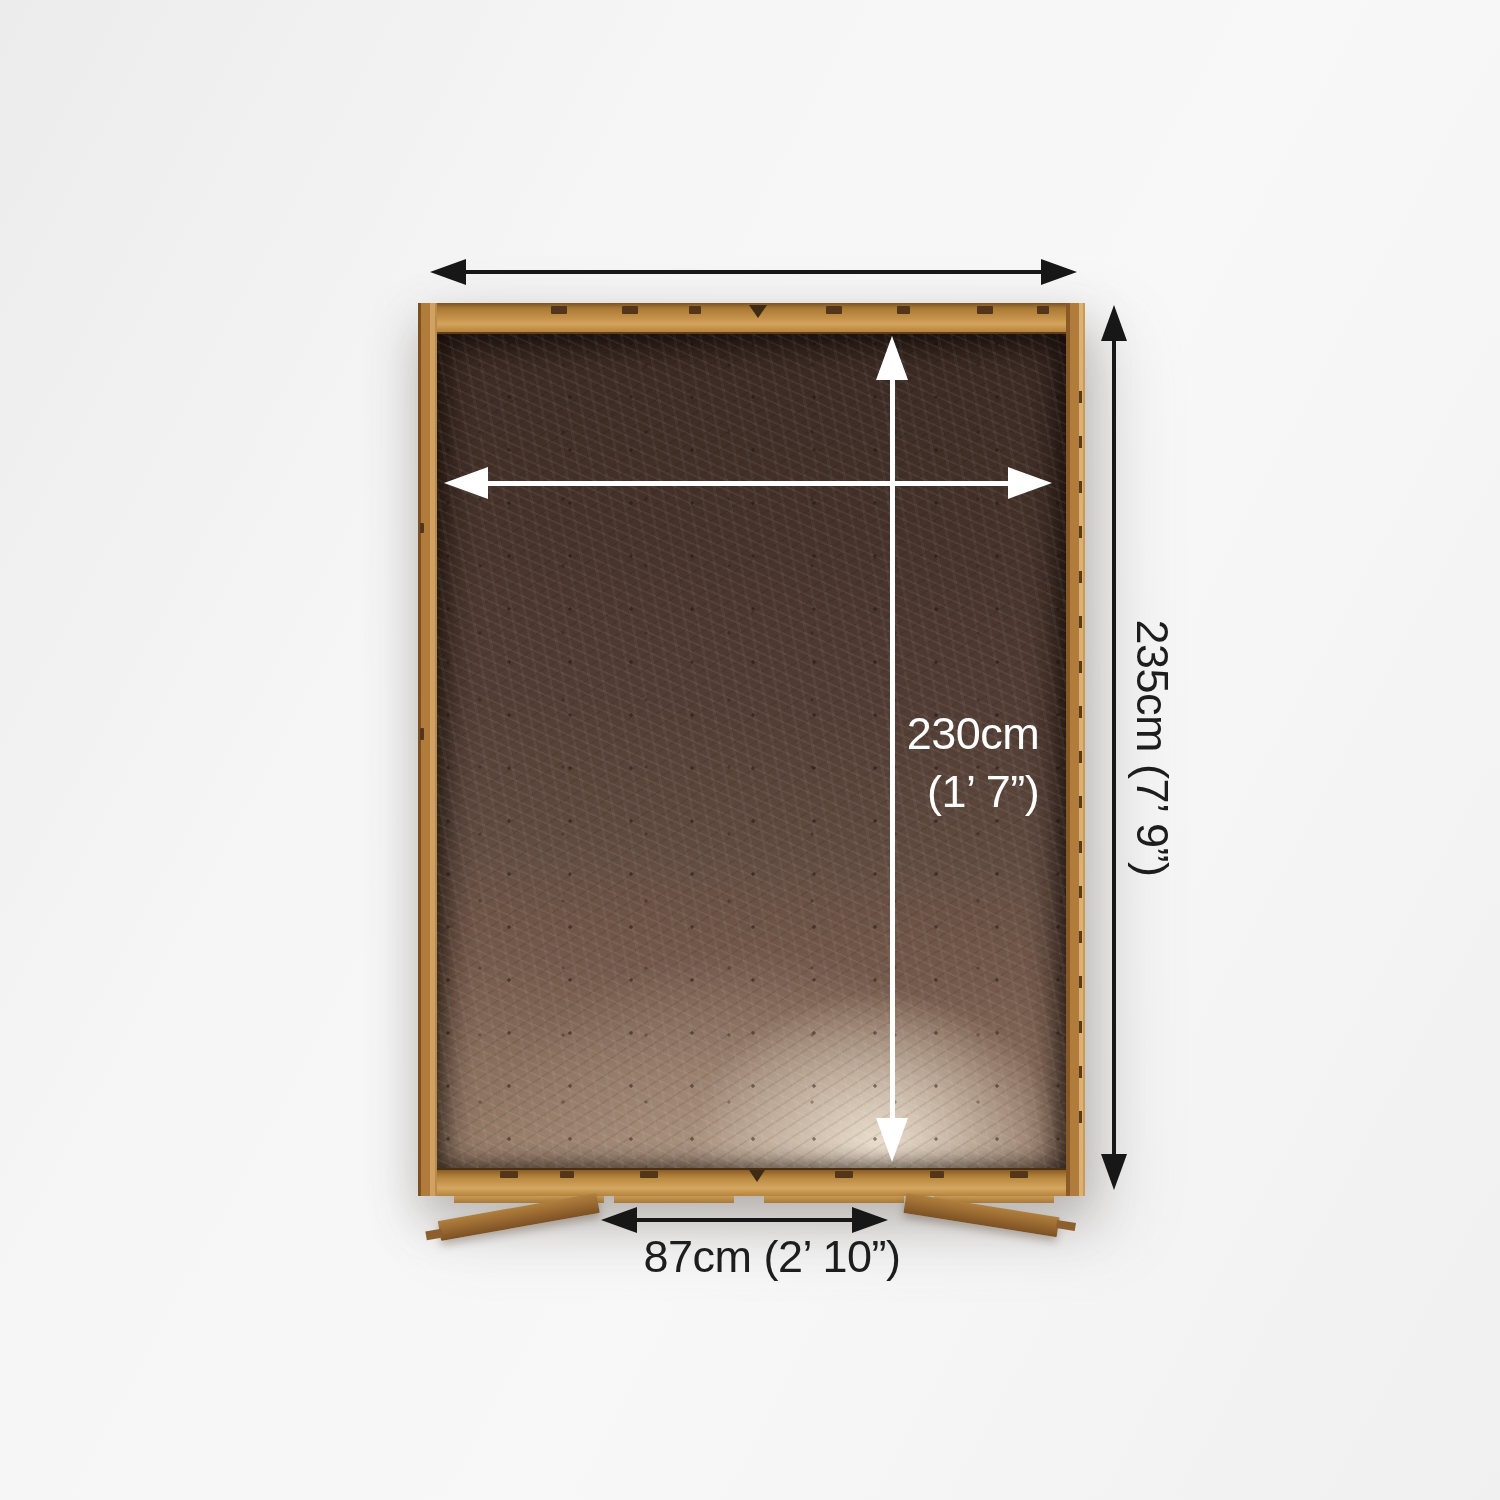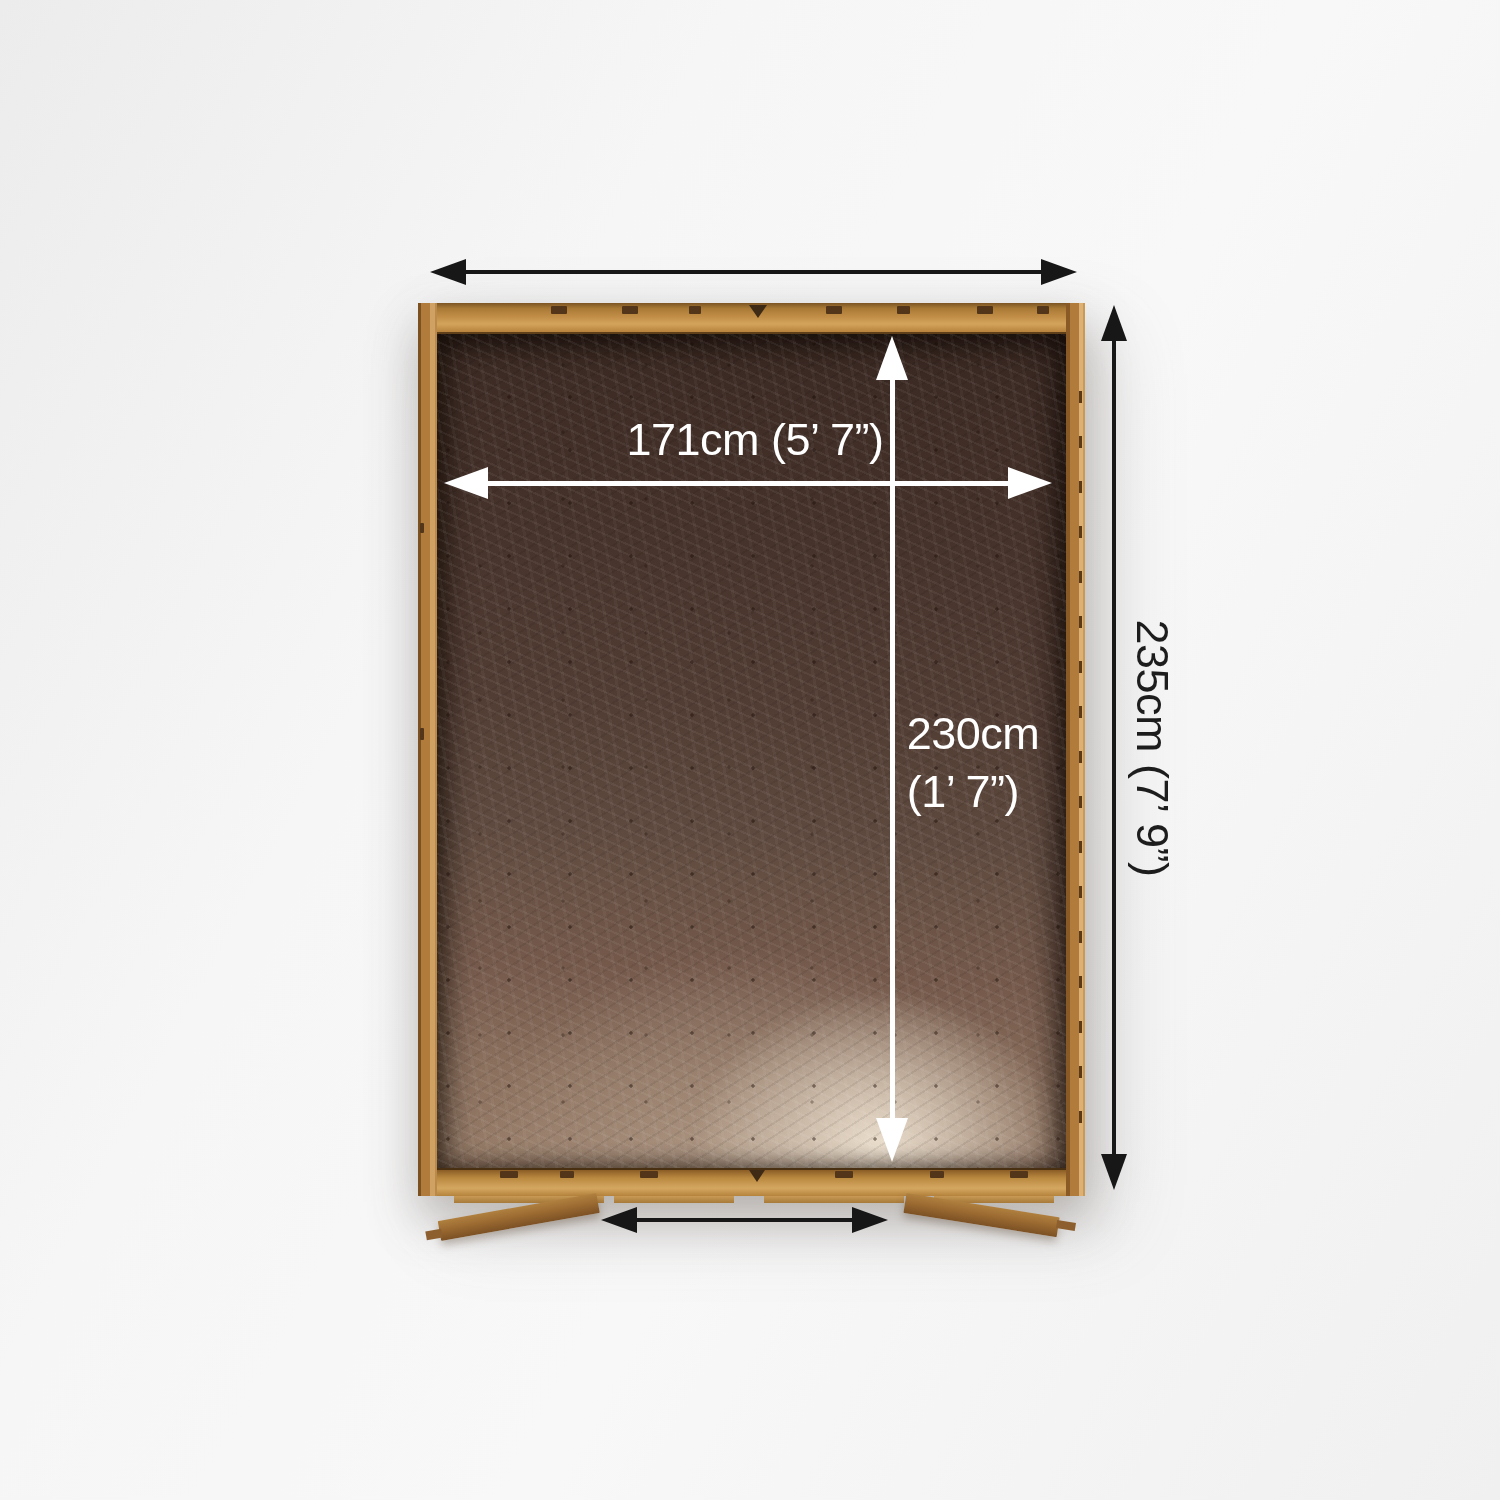--- a/index.html
+++ b/index.html
@@ -87,21 +87,21 @@
   .v .hd.a{border-left:var(--hh) solid transparent;border-right:var(--hh) solid transparent;border-bottom:var(--hl) solid var(--c);}
   .v .hd.b{border-left:var(--hh) solid transparent;border-right:var(--hh) solid transparent;border-top:var(--hl) solid var(--c);}
   .dim.black{--c:#171717;--hh:13px;--hl:36px;}
   .dim.white{--c:#ffffff;--hh:16px;--hl:44px;}
   .dlabel{
     position:absolute;z-index:11;transform:translate(-50%,-50%);
     font-size:45px;color:#1d1d1d;white-space:nowrap;letter-spacing:-0.5px;
   }
   .dlabel.white{color:#ffffff;}
   .dlabel.rot{transform:translate(-50%,-50%) rotate(90deg);}
-  .dlabel.twoline{text-align:left;line-height:58px;}
+  .dlabel.twoline{text-align:right;line-height:58px;}
   
   #ow-arrow{left:430px;top:259px;width:647px;height:26px;}
   #ow-label{left:783px;top:230px;}
   #od-arrow{left:1101px;top:305px;width:26px;height:885px;}
   #od-label{left:1152px;top:748px;}
   #iw-arrow{left:444px;top:466px;width:608px;height:34px;}
   #iw-label{left:755px;top:440px;}
   #id-arrow{left:875px;top:336px;width:34px;height:826px;}
   #id-label{left:973px;top:763px;}
   #dw-arrow{left:601px;top:1207px;width:287px;height:26px;}
@@ -162,31 +162,31 @@
     <div class="shaft"></div>
     <div class="hd b"></div>
   </div>
   <div id="od-label" class="dlabel rot">235cm (7’ 9”)</div>
 
   <div id="iw-arrow" class="dim h white">
     <div class="hd a"></div>
     <div class="shaft"></div>
     <div class="hd b"></div>
   </div>
-  <div id="iw-label" class="dlabel white">171cm (5’ 7”)</div>
 
   <div id="id-arrow" class="dim v white">
     <div class="hd a"></div>
     <div class="shaft"></div>
     <div class="hd b"></div>
   </div>
   <div id="id-label" class="dlabel white twoline">
     <span style="display:block">230cm</span>
     <span style="display:block">(1’ 7”)</span>
   </div>
 
   <div id="dw-arrow" class="dim h black">
     <div class="hd a"></div>
     <div class="shaft"></div>
     <div class="hd b"></div>
   </div>
+  <div id="dw-label" class="dlabel">87cm (2’ 10”)</div>
 
 </div>
 
 </body></html>

